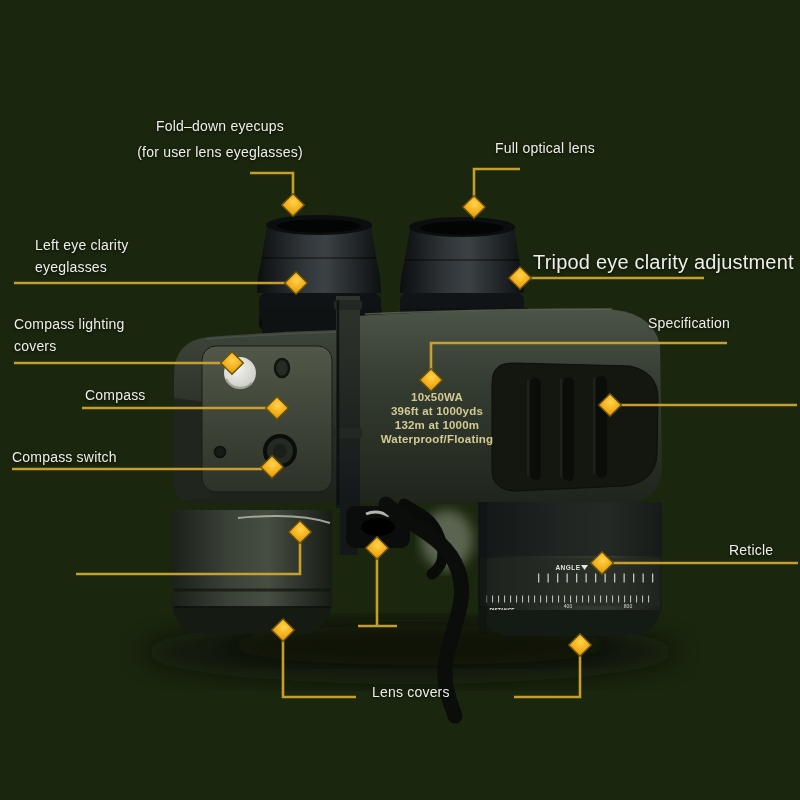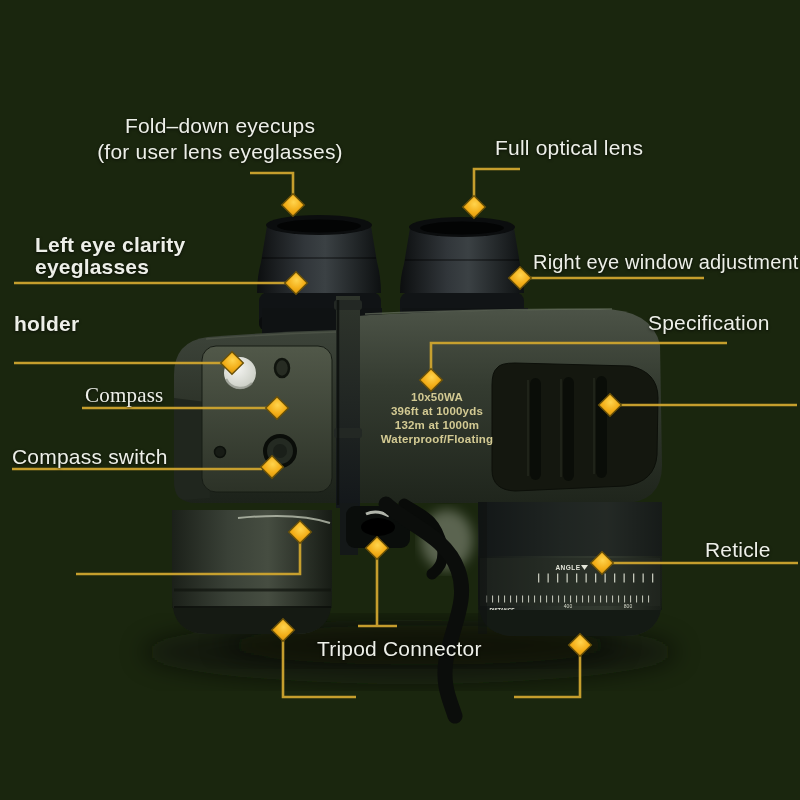--- a/index.html
+++ b/index.html
@@ -10,25 +10,25 @@
     background-image:
       radial-gradient(ellipse 95% 85% at 50% 47%, rgba(0,0,0,0) 52%, rgba(8,14,3,.50) 82%, rgba(4,9,1,.92) 100%),
       radial-gradient(ellipse 150px 120px at 555px 250px, rgba(145,155,128,.34), rgba(145,155,128,0) 70%),
       radial-gradient(ellipse 70px 95px at 442px 565px, rgba(160,168,148,.50), rgba(160,168,148,0) 75%),
       radial-gradient(ellipse 300px 250px at 52% 44%, rgba(165,172,150,.38), rgba(165,172,150,0) 68%),
       radial-gradient(ellipse 520px 430px at 50% 50%, rgba(108,122,82,.42), rgba(108,122,82,0) 72%),
       linear-gradient(180deg,#101c08 0%,#26351५ 0%,#243313 32%,#2e3f1b 58%,#2b3b19 78%,#223012 100%);
   }
   .art{position:absolute;left:0;top:0;}
   .label{
-    position:absolute;color:#edefe8;font-size:21px;line-height:24px;
+    position:absolute;color:#edefe8;font-size:14px;line-height:24px;
     letter-spacing:.2px;text-shadow:0 1px 3px rgba(0,0,0,.7);white-space:nowrap;
   }
   .label.center{text-align:center;}
-  .label.small-gap{line-height:22px;font-weight:bold;}
+  .label.small-gap{line-height:22px;}
 </style>
 </head>
 <body>
 
 <div class="stage">
 
   <svg class="art" width="800" height="800" viewBox="0 0 800 800">
     <defs>
       <linearGradient id="cupG" x1="0" y1="0" x2="1" y2="0">
         <stop offset="0" stop-color="#0c0e0f"></stop>
@@ -224,32 +224,33 @@
     <div>(for user lens eyeglasses)</div>
   </div>
 
   <div class="label" style="left:495px;top:136px;">Full optical lens</div>
 
   <div class="label small-gap" style="left:35px;top:234px;">
     <div>Left eye clarity</div>
     <div>eyeglasses</div>
   </div>
 
-  <div class="label" style="left:533px;top:250px;font-size:20px;">Right eye window adjustment</div>
+  <div class="label" style="left:533px;top:250px;font-size:20px;">Tripod eye clarity adjustment</div>
 
   <div class="label small-gap" style="left:14px;top:313px;">
-    <div>holder</div>
+    <div>Compass lighting</div>
+    <div>covers</div>
   </div>
 
-  <div class="label" style="left:85px;top:383px;font-family:Liberation Serif, serif;">Compass</div>
+  <div class="label" style="left:85px;top:383px;">Compass</div>
 
   <div class="label" style="left:648px;top:311px;">Specification</div>
 
 
   <div class="label" style="left:12px;top:445px;">Compass switch</div>
 
 
-  <div class="label" style="left:705px;top:538px;">Reticle</div>
-
-  <div class="label" style="left:317px;top:637px;">Tripod Connector</div>
-
+  <div class="label" style="left:729px;top:538px;">Reticle</div>
+
+
+  <div class="label" style="left:372px;top:680px;">Lens covers</div>
 
 </div>
 
 </body></html>

